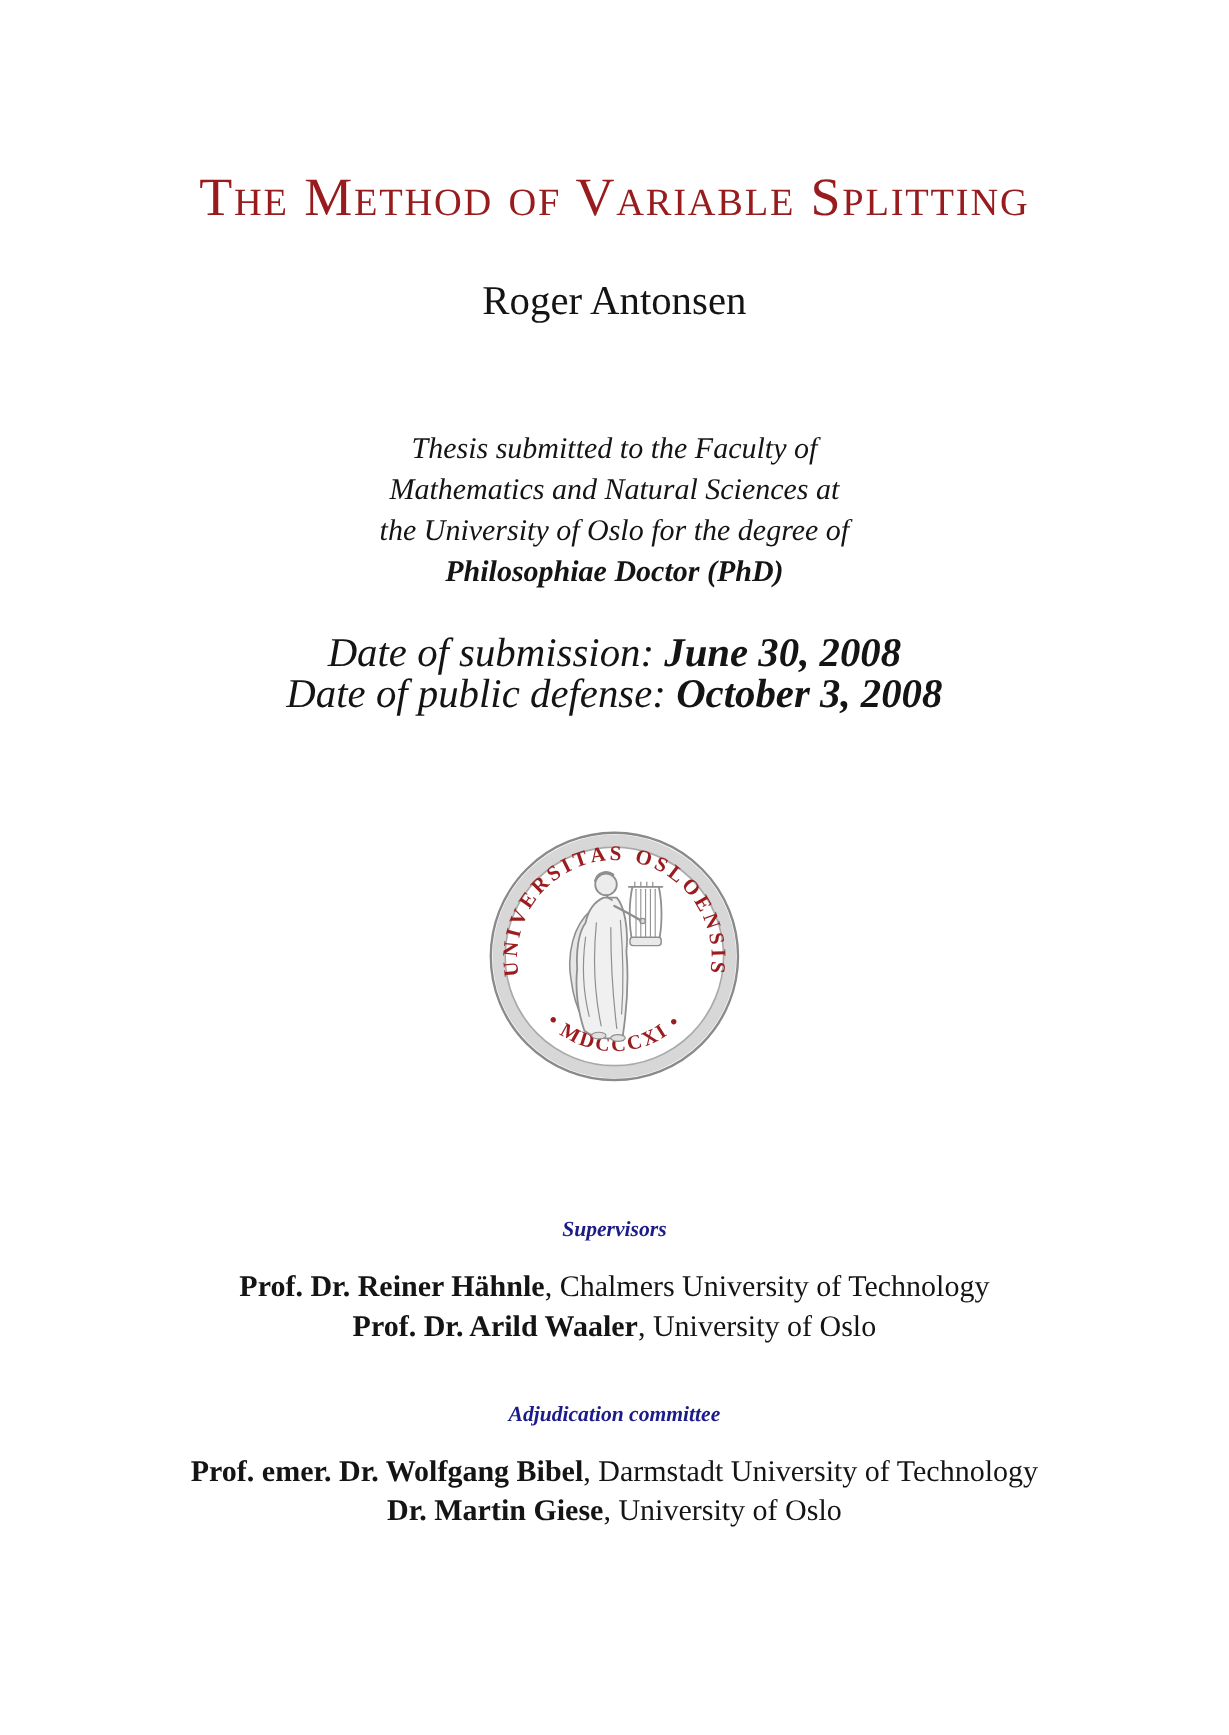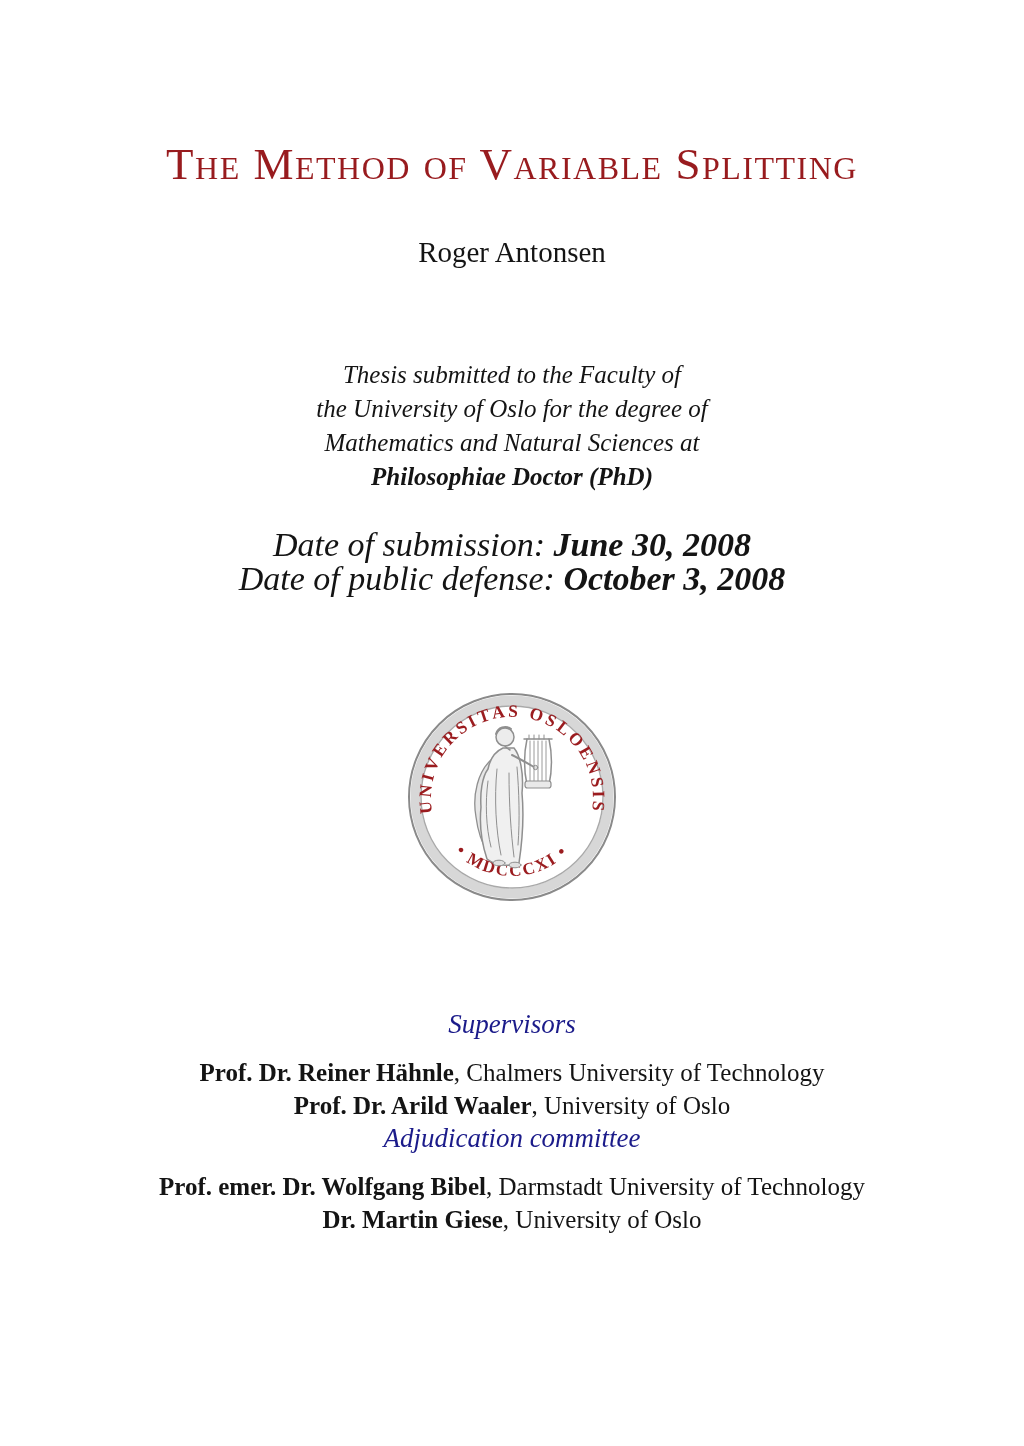--- a/index.html
+++ b/index.html
@@ -25,21 +25,21 @@
   .title{
     font-size:45px;
     font-weight:normal;
     font-variant:small-caps;
     letter-spacing:1.5px;
     color:var(--red);
     line-height:52px;
   }
   .author{
     margin-top:44px;
-    font-size:29px;
+    font-size:34px;
     line-height:36px;
   }
   .thesis-statement{
     margin-top:88px;
     font-style:italic;
     font-size:25px;
     line-height:34px;
   }
   .degree-line{font-weight:bold;}
   .dates{
@@ -48,27 +48,27 @@
     font-size:34px;
     line-height:34px;
   }
   .date-value{font-weight:bold;}
   .seal-wrap{
     margin-top:96px;
     height:210px;
   }
   .section-heading{
     font-style:italic;
-    font-size:27px;
+    font-size:18px;
     line-height:32px;
     color:var(--blue);
-    font-weight:normal;
+    font-weight:bold;
   }
   .supervisors-heading{margin-top:106px;}
-  .committee-heading{}
+  .committee-heading{margin-top:40px;}
   .entries{
     margin-top:16px;
     font-size:25px;
     line-height:33px;
   }
   .entry-name{font-weight:bold;}
   .seal-text{
     font-family:"Liberation Serif","DejaVu Serif",serif;
     font-weight:600;
     fill:var(--seal-red);
@@ -78,22 +78,22 @@
 <body>
 
 <div class="page">
 
   <h1 class="title">The Method of Variable Splitting</h1>
 
   <div class="author">Roger Antonsen</div>
 
   <div class="thesis-statement">
     <div>Thesis submitted to the Faculty of</div>
+    <div>Mathematics and Natural Sciences at</div>
     <div>the University of Oslo for the degree of</div>
-    <div>Mathematics and Natural Sciences at</div>
     <div class="degree-line">Philosophiae Doctor (PhD)</div>
   </div>
 
   <div class="dates">
     <div><span>Date of submission:</span> <span class="date-value">June 30, 2008</span></div>
     <div><span>Date of public defense:</span> <span class="date-value">October 3, 2008</span></div>
   </div>
 
   <div class="seal-wrap">
     <svg width="210" height="210" viewBox="-105 -105 210 210" aria-hidden="true">

